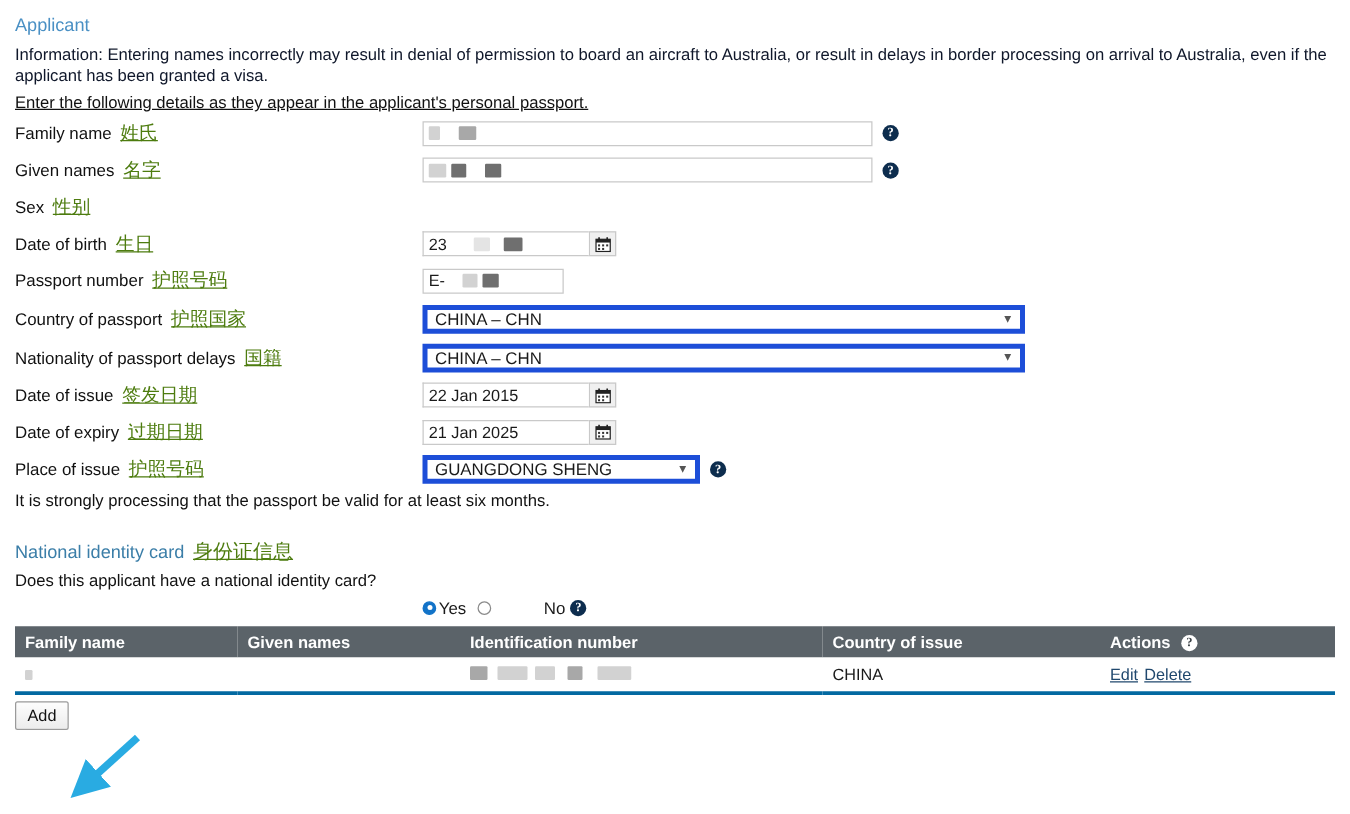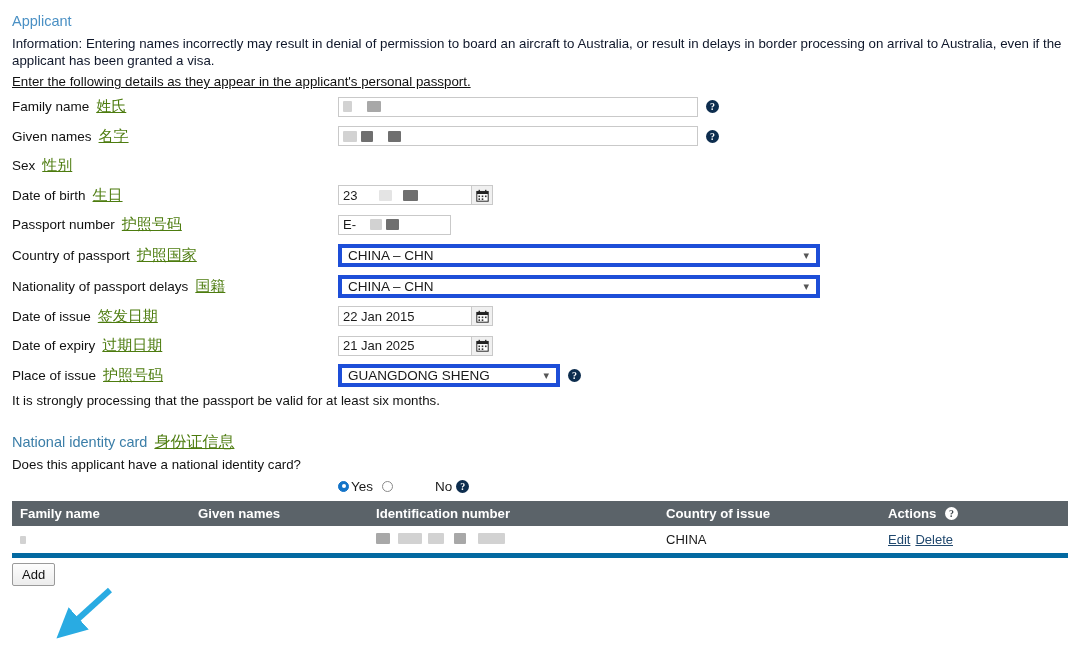--- a/index.html
+++ b/index.html
@@ -210,21 +210,21 @@
     background: #5b6369;
     color: #ffffff;
     font-weight: bold;
     text-align: left;
     padding: 5px 8px;
     font-size: 13.2px;
     height: 19px;
     box-sizing: border-box;
   }
   table.idtable tbody td {
-    border-bottom: 5px solid #0369a1;
+    border-bottom: 3px solid #0369a1;
     padding: 6px 8px;
     height: 24px;
     box-sizing: border-box;
     vertical-align: middle;
     background: #fff;
   }
   .col1 { width: 178px; }
   .col2 { width: 178px; }
   .col3 { width: 290px; }
   .col4 { width: 222px; }

